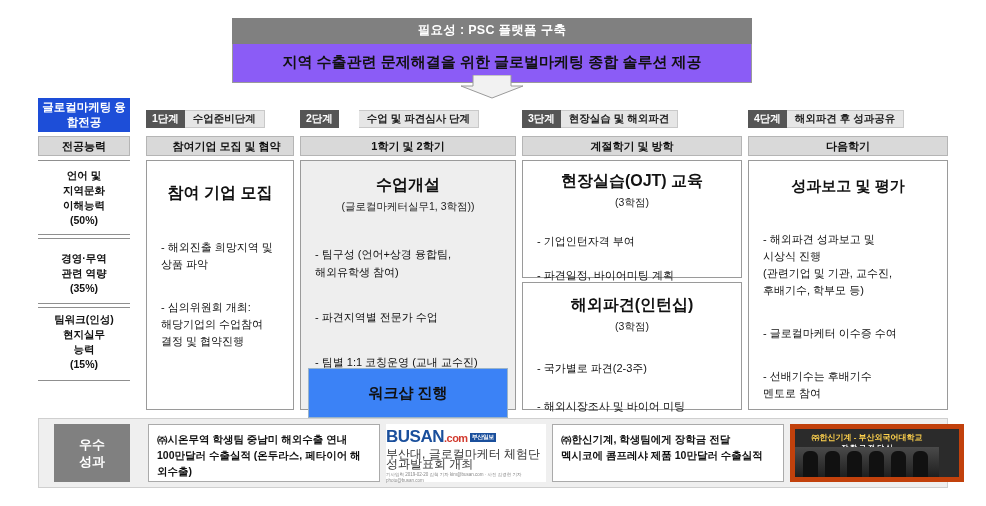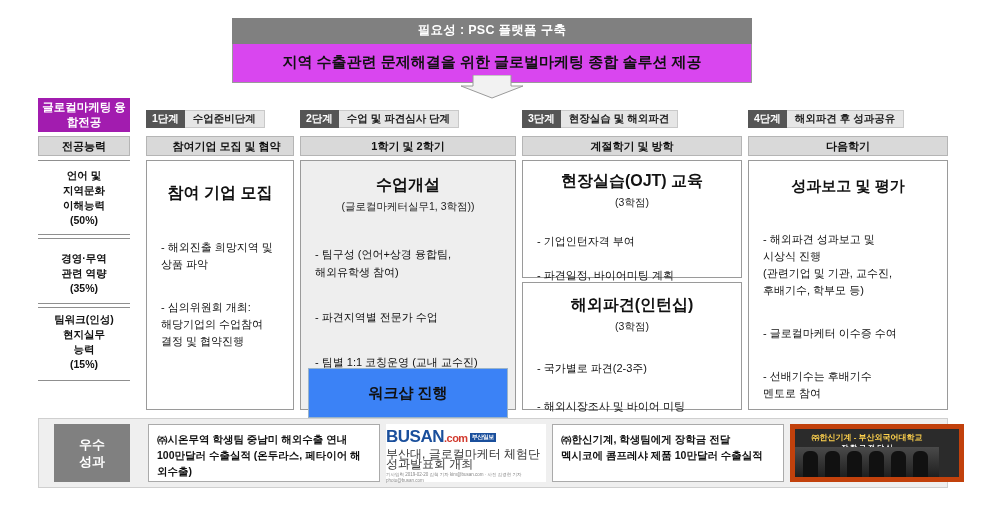--- a/index.html
+++ b/index.html
@@ -31,21 +31,21 @@
   .top-banner .need {
     background: #808080;
     color: #ffffff;
     text-align: center;
     font-size: 12.5px;
     font-weight: bold;
     padding: 4px 0 5px 0;
     letter-spacing: .3px;
   }
   .top-banner .solution {
-    background: #d946ef;
+    background: #8b5cf6;
     border: 1px solid #9a9a9a;
     border-top: none;
     color: #111;
     text-align: center;
     font-size: 15px;
     font-weight: bold;
     padding: 9px 0 10px 0;
   }
   .down-arrow {
     position: absolute;
@@ -56,21 +56,21 @@
   }
   .down-arrow svg { display: block; }
 
   
   .left-title {
     position: absolute;
     left: 38px;
     top: 98px;
     width: 92px;
     height: 34px;
-    background: #a21caf;
+    background: #1d4ed8;
     color: #ffffff;
     font-size: 11.5px;
     font-weight: bold;
     line-height: 15px;
     text-align: center;
     display: flex;
     align-items: center;
     justify-content: center;
   }
   .left-subtitle {
@@ -133,21 +133,21 @@
     font-size: 10.5px;
     font-weight: bold;
     padding: 0 8px;
     display: flex;
     align-items: center;
     border: 1px solid #c9c9c9;
     border-left: none;
     box-sizing: border-box;
   }
   #stage0 { left: 146px; }
-  #stage1 { left: 300px; }
+  #stage1 { left: 300px; gap: 20px; }
   #stage2 { left: 522px; }
   #stage3 { left: 748px; }
 
   
   .col-head {
     position: absolute;
     top: 136px;
     height: 20px;
     background: #d9d9d9;
     border: 1px solid #b5b5b5;

